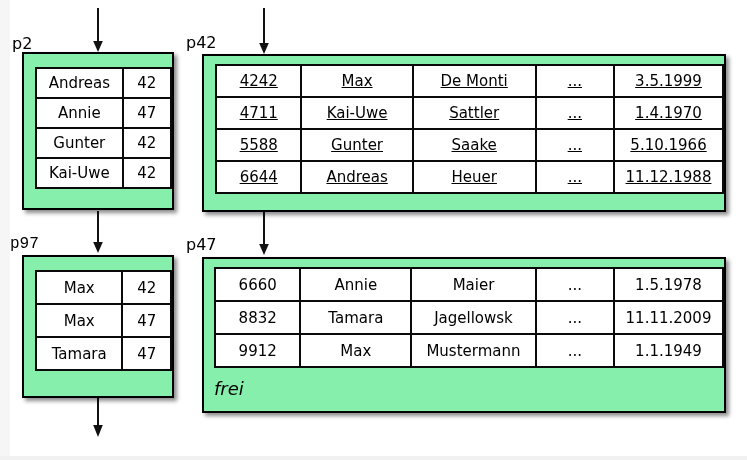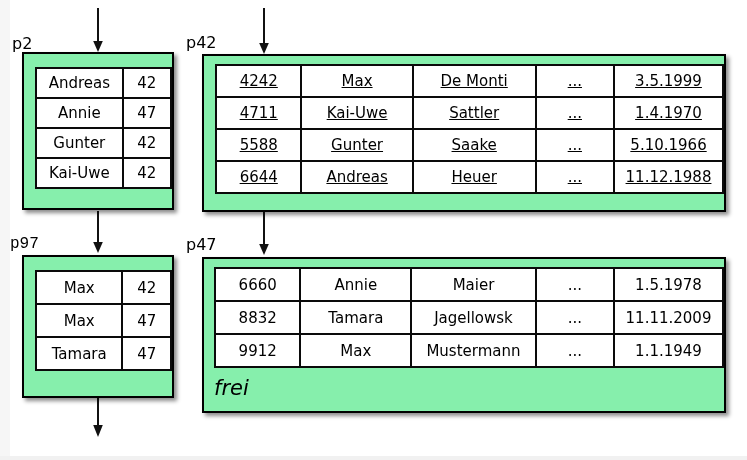--- a/index.html
+++ b/index.html
@@ -45,21 +45,21 @@
   
   .t-big td.c-id    { width:82px;  }
   .t-big td.c-first { width:108px; }
   .t-big td.c-last  { width:120px; }
   .t-big td.c-dots  { width:76px;  }
   .t-big td.c-date  { width:104px; }
   .t-p42 tr { height:32px; }
   .t-p47 tr { height:33px; }
 
   .free-label {
-    position:absolute; font-style:italic; font-size:21px; line-height:15px;
+    position:absolute; font-style:italic; font-size:18px; line-height:15px;
   }
 </style>
 </head>
 <body>
 
 <div class="canvas">
   <div class="edge-left"></div>
   <div class="edge-bottom"></div>
 
   <svg class="arrows" viewBox="0 0 747 460">

